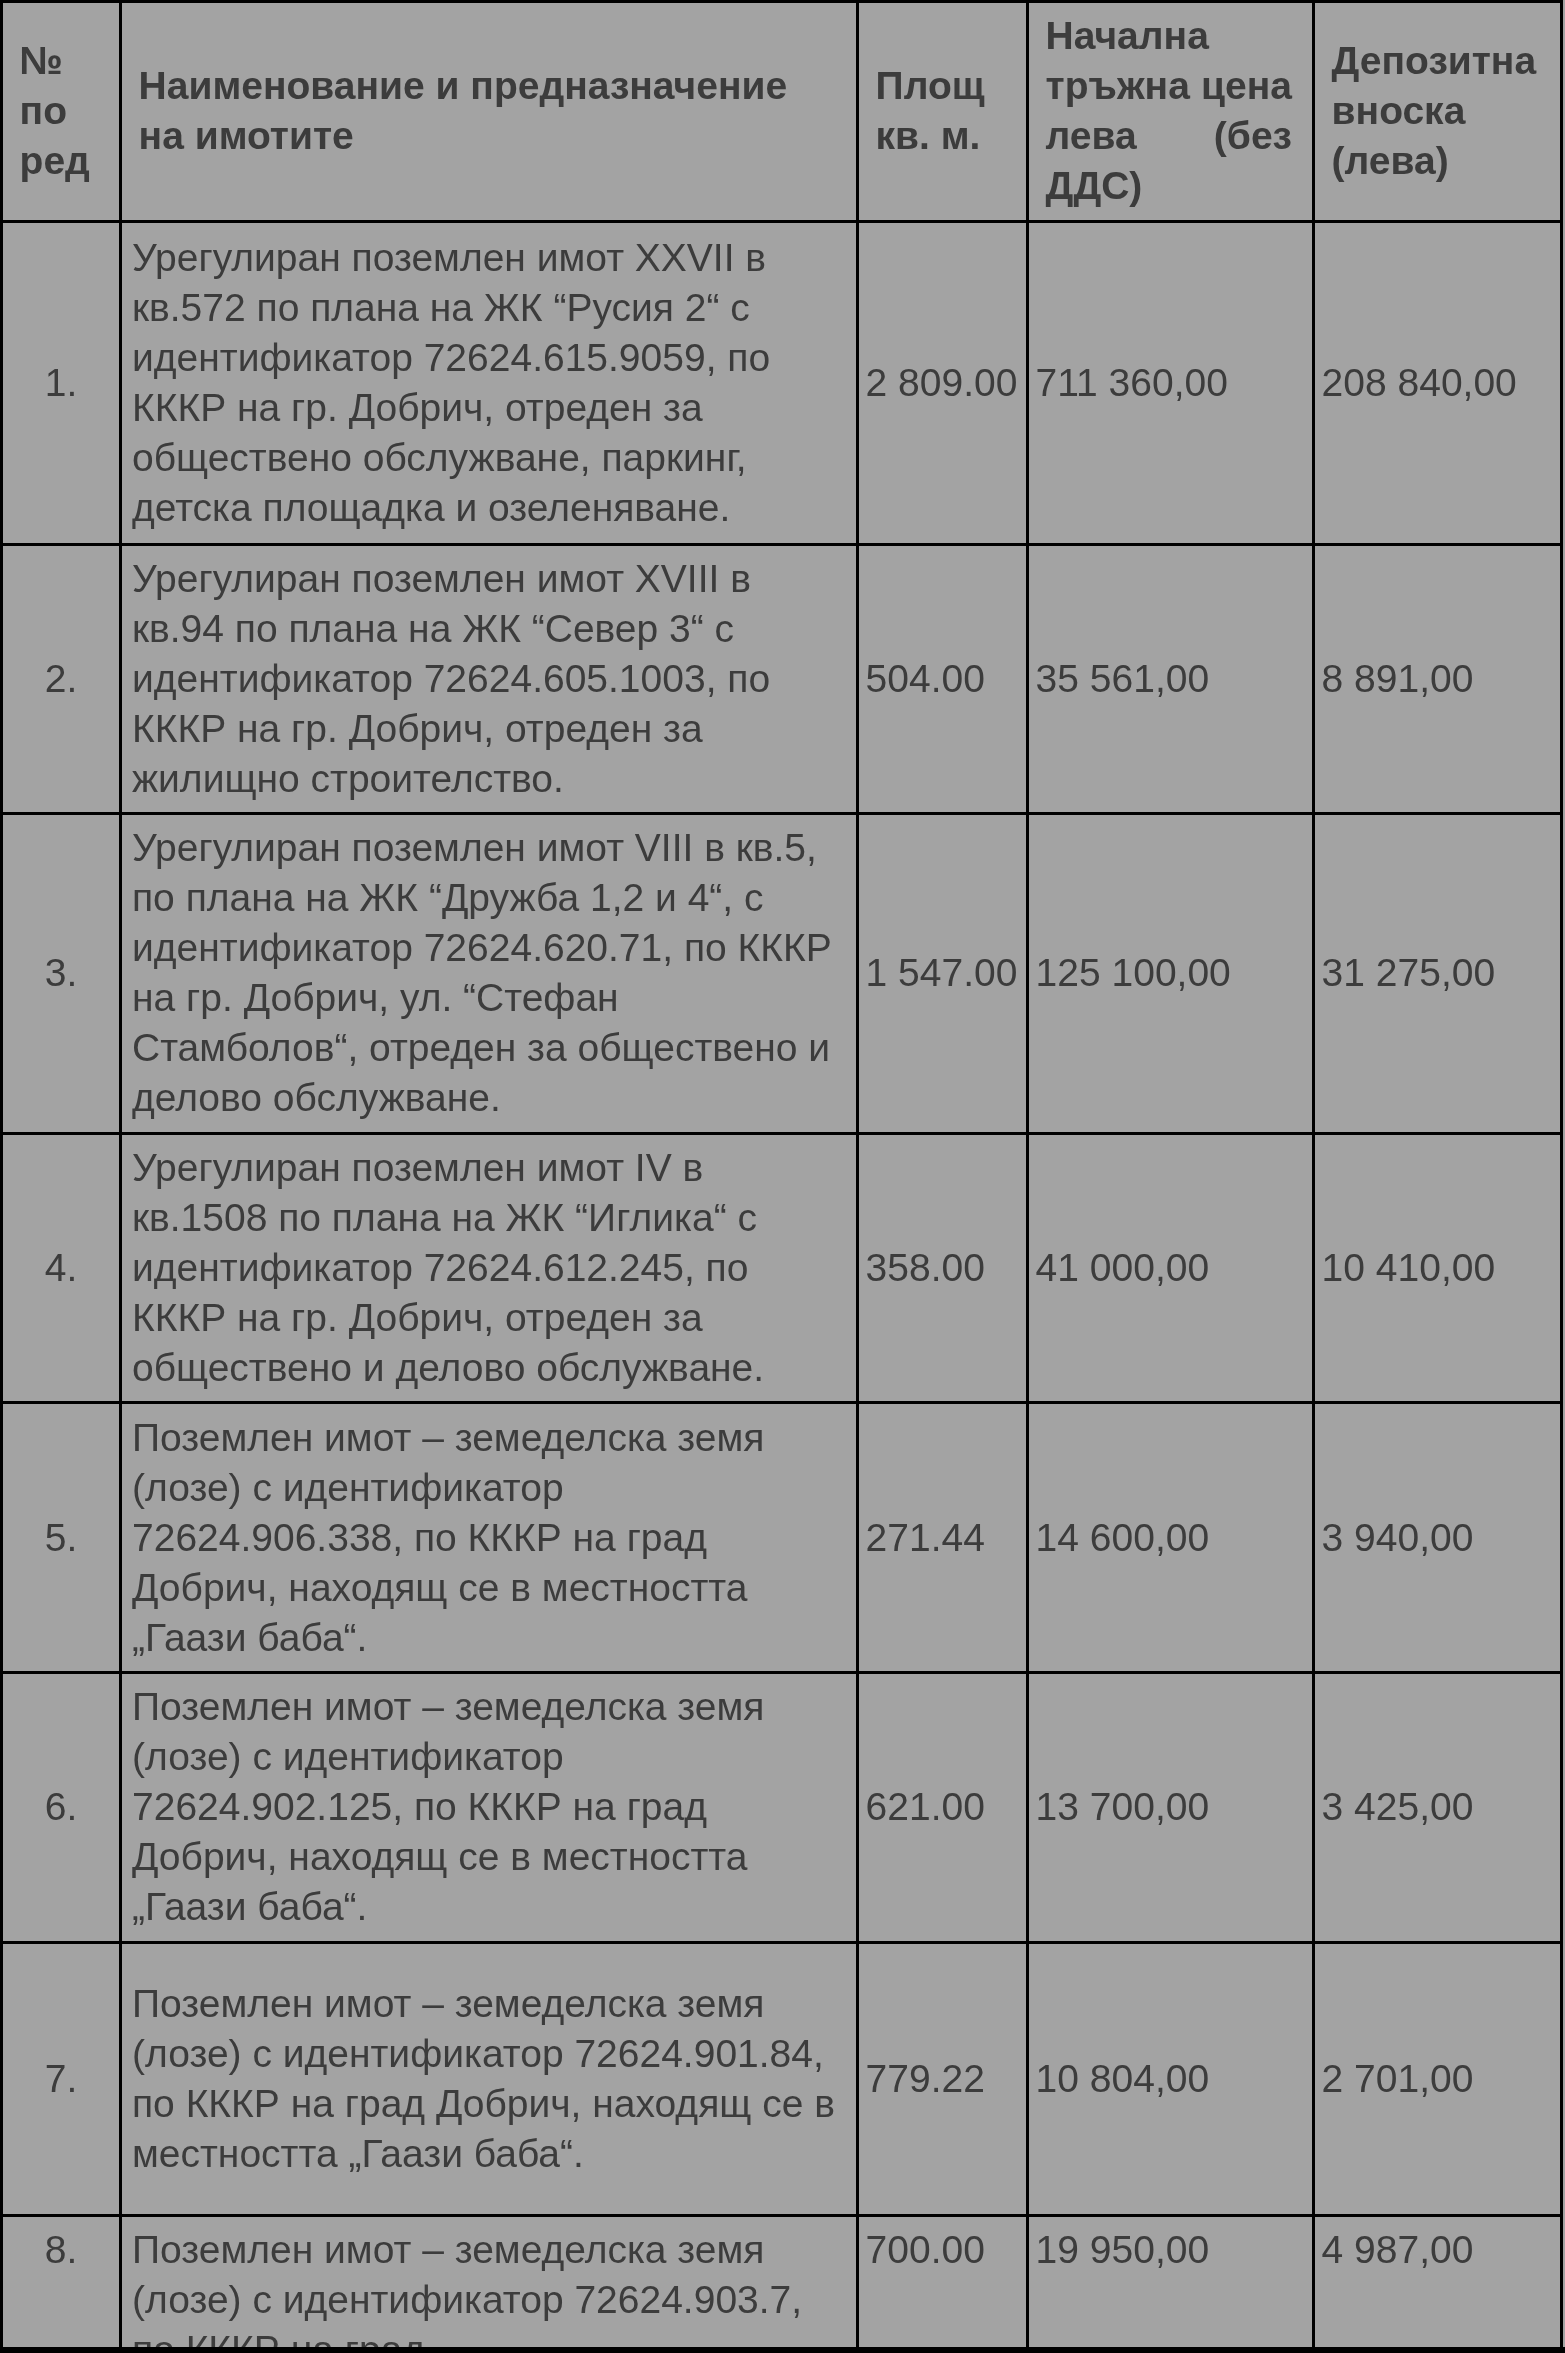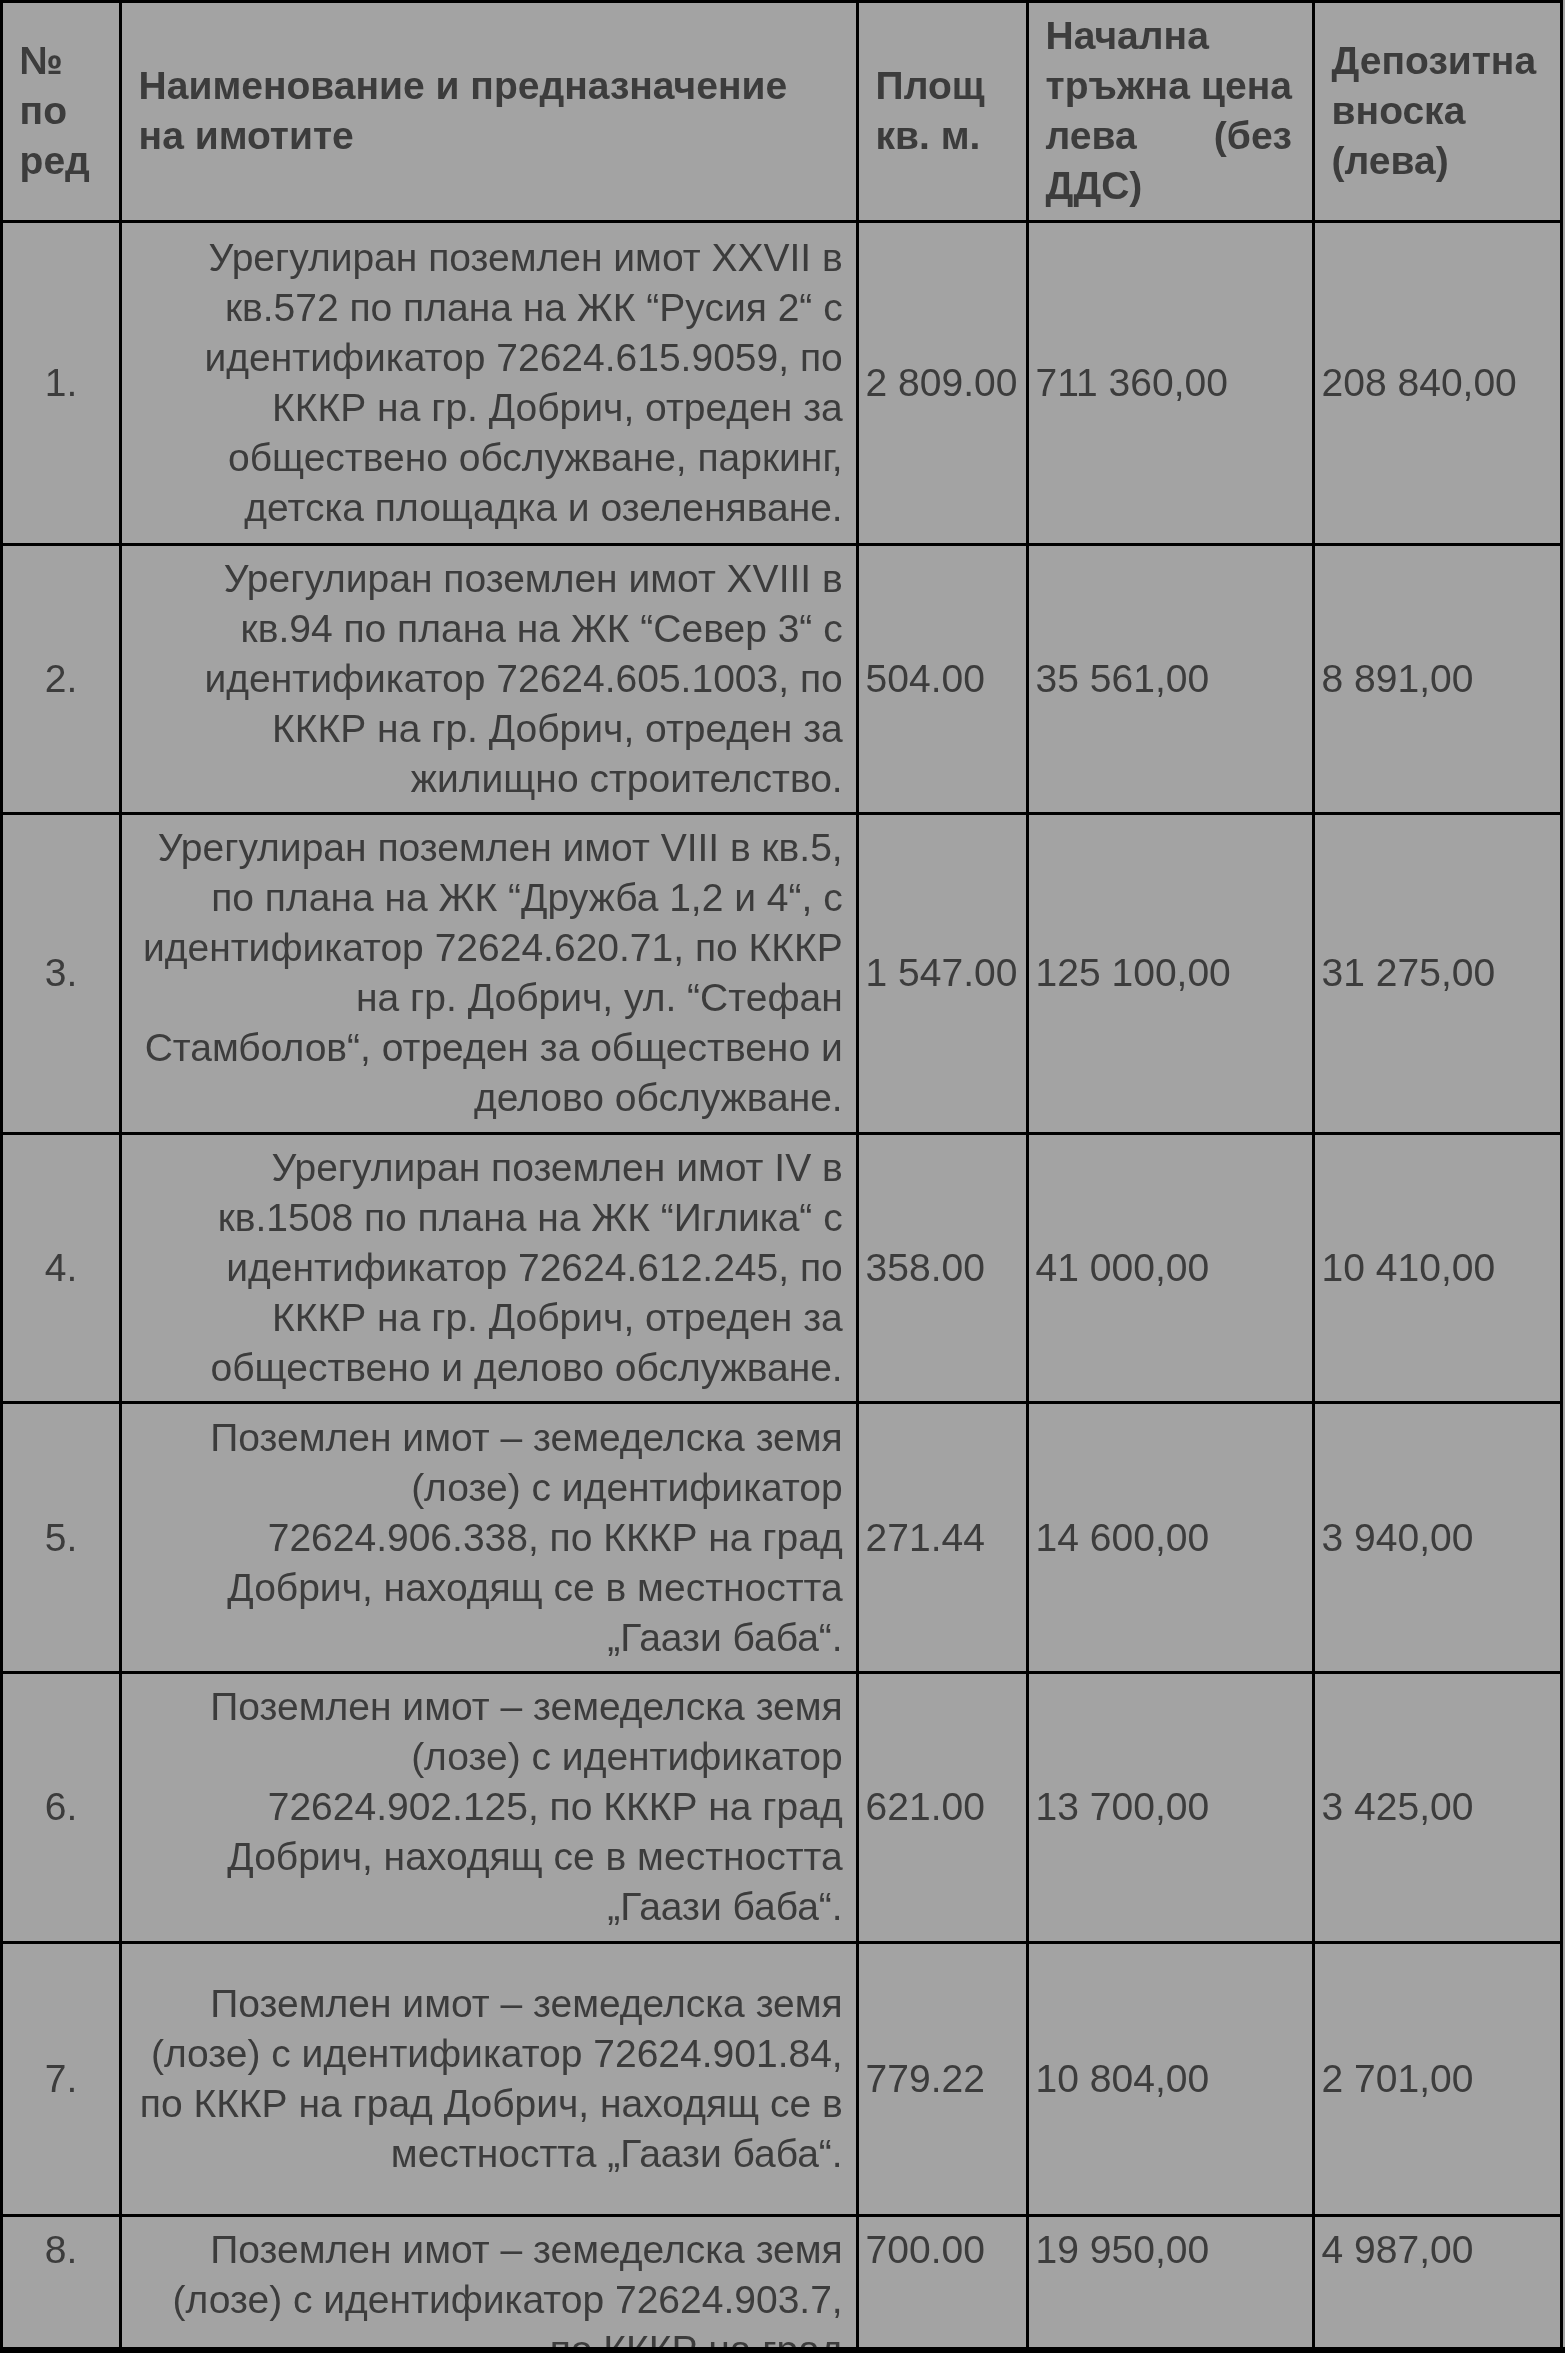--- a/index.html
+++ b/index.html
@@ -36,21 +36,21 @@
   
   thead th {
     font-weight: bold;
     text-align: left;
     padding: 8.3px 13.3px 8.3px 16.6px;
   }
   thead th.th-price { text-align: justify; padding-right: 20px; }
 
   
   td.cell-num   { text-align: center; padding: 8.3px 5px; }
-  td.cell-name  { text-align: right;   padding: 8.3px 13.3px 8.3px 10px; }
+  td.cell-name  { text-align: left;   padding: 8.3px 13.3px 8.3px 10px; }
   td.cell-area,
   td.cell-price,
   td.cell-deposit { text-align: left; padding: 8.3px 6.6px; }
 
   
   tr.h-head { height: 219px; }
   tr.h-r1 { height: 323px; }
   tr.h-r2 { height: 257px; }
   tr.h-r3 { height: 319px; }
   tr.h-r4 { height: 269px; }

